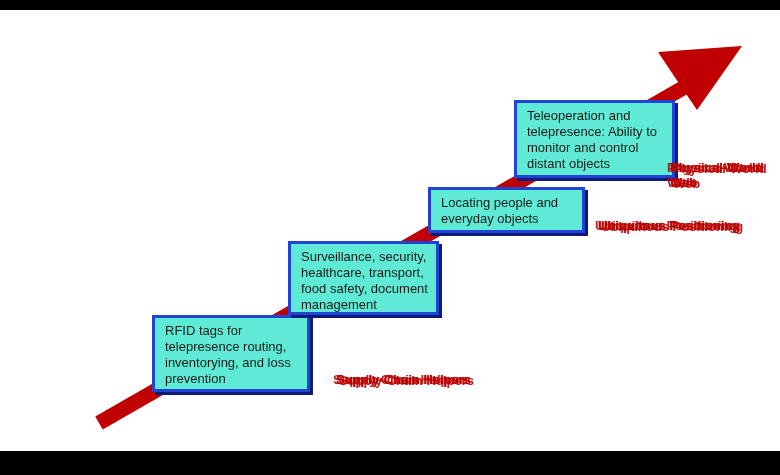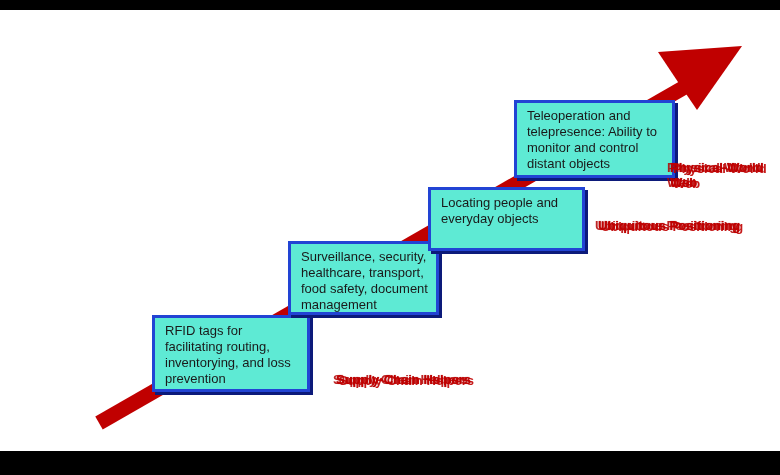--- a/index.html
+++ b/index.html
@@ -35,21 +35,21 @@
     box-shadow: 3px 3px 0 #0c1a7a;
     color: #1a1a1a;
     font-size: 13px;
     line-height: 16px;
     padding: 5px 6px 4px 10px;
     white-space: pre-line;
     z-index: 2;
   }
   #box-rfid          { left: 152px; top: 315px; width: 158px; height: 77px; }
   #box-surveillance  { left: 288px; top: 241px; width: 151px; height: 74px; }
-  #box-locating      { left: 428px; top: 187px; width: 157px; height: 64px; }
+  #box-locating      { left: 428px; top: 187px; width: 157px; height: 46px; }
   #box-teleoperation { left: 514px; top: 100px; width: 161px; height: 78px; }
 
   .stage-label {
     position: absolute;
     color: #c00000;
     font-size: 13px;
     font-weight: bold;
     line-height: 15px;
     white-space: pre-line;
     text-shadow: 3px 1px 0 rgba(192,0,0,0.9), -3px 0 0 rgba(178,0,0,0.85), 0 0 1px rgba(150,0,0,0.8);
@@ -64,21 +64,21 @@
 <body>
 
 <div id="frame">
 
   <svg id="arrow-svg" width="780" height="475" viewBox="0 0 780 475" aria-hidden="true">
     <line x1="99" y1="423" x2="697" y2="80" stroke="#c00000" stroke-width="15" stroke-linecap="butt"></line>
     <polygon points="742,46 658,52 678,82 697,110" fill="#c00000"></polygon>
   </svg>
 
   <div class="stage-box" id="box-rfid">RFID tags for
-facilitating routing,
+telepresence routing,
 inventorying, and loss
 prevention</div>
 
   <div class="stage-box" id="box-surveillance">Surveillance, security,
 healthcare, transport,
 food safety, document
 management</div>
 
   <div class="stage-box" id="box-locating">Locating people and
 everyday objects</div>

